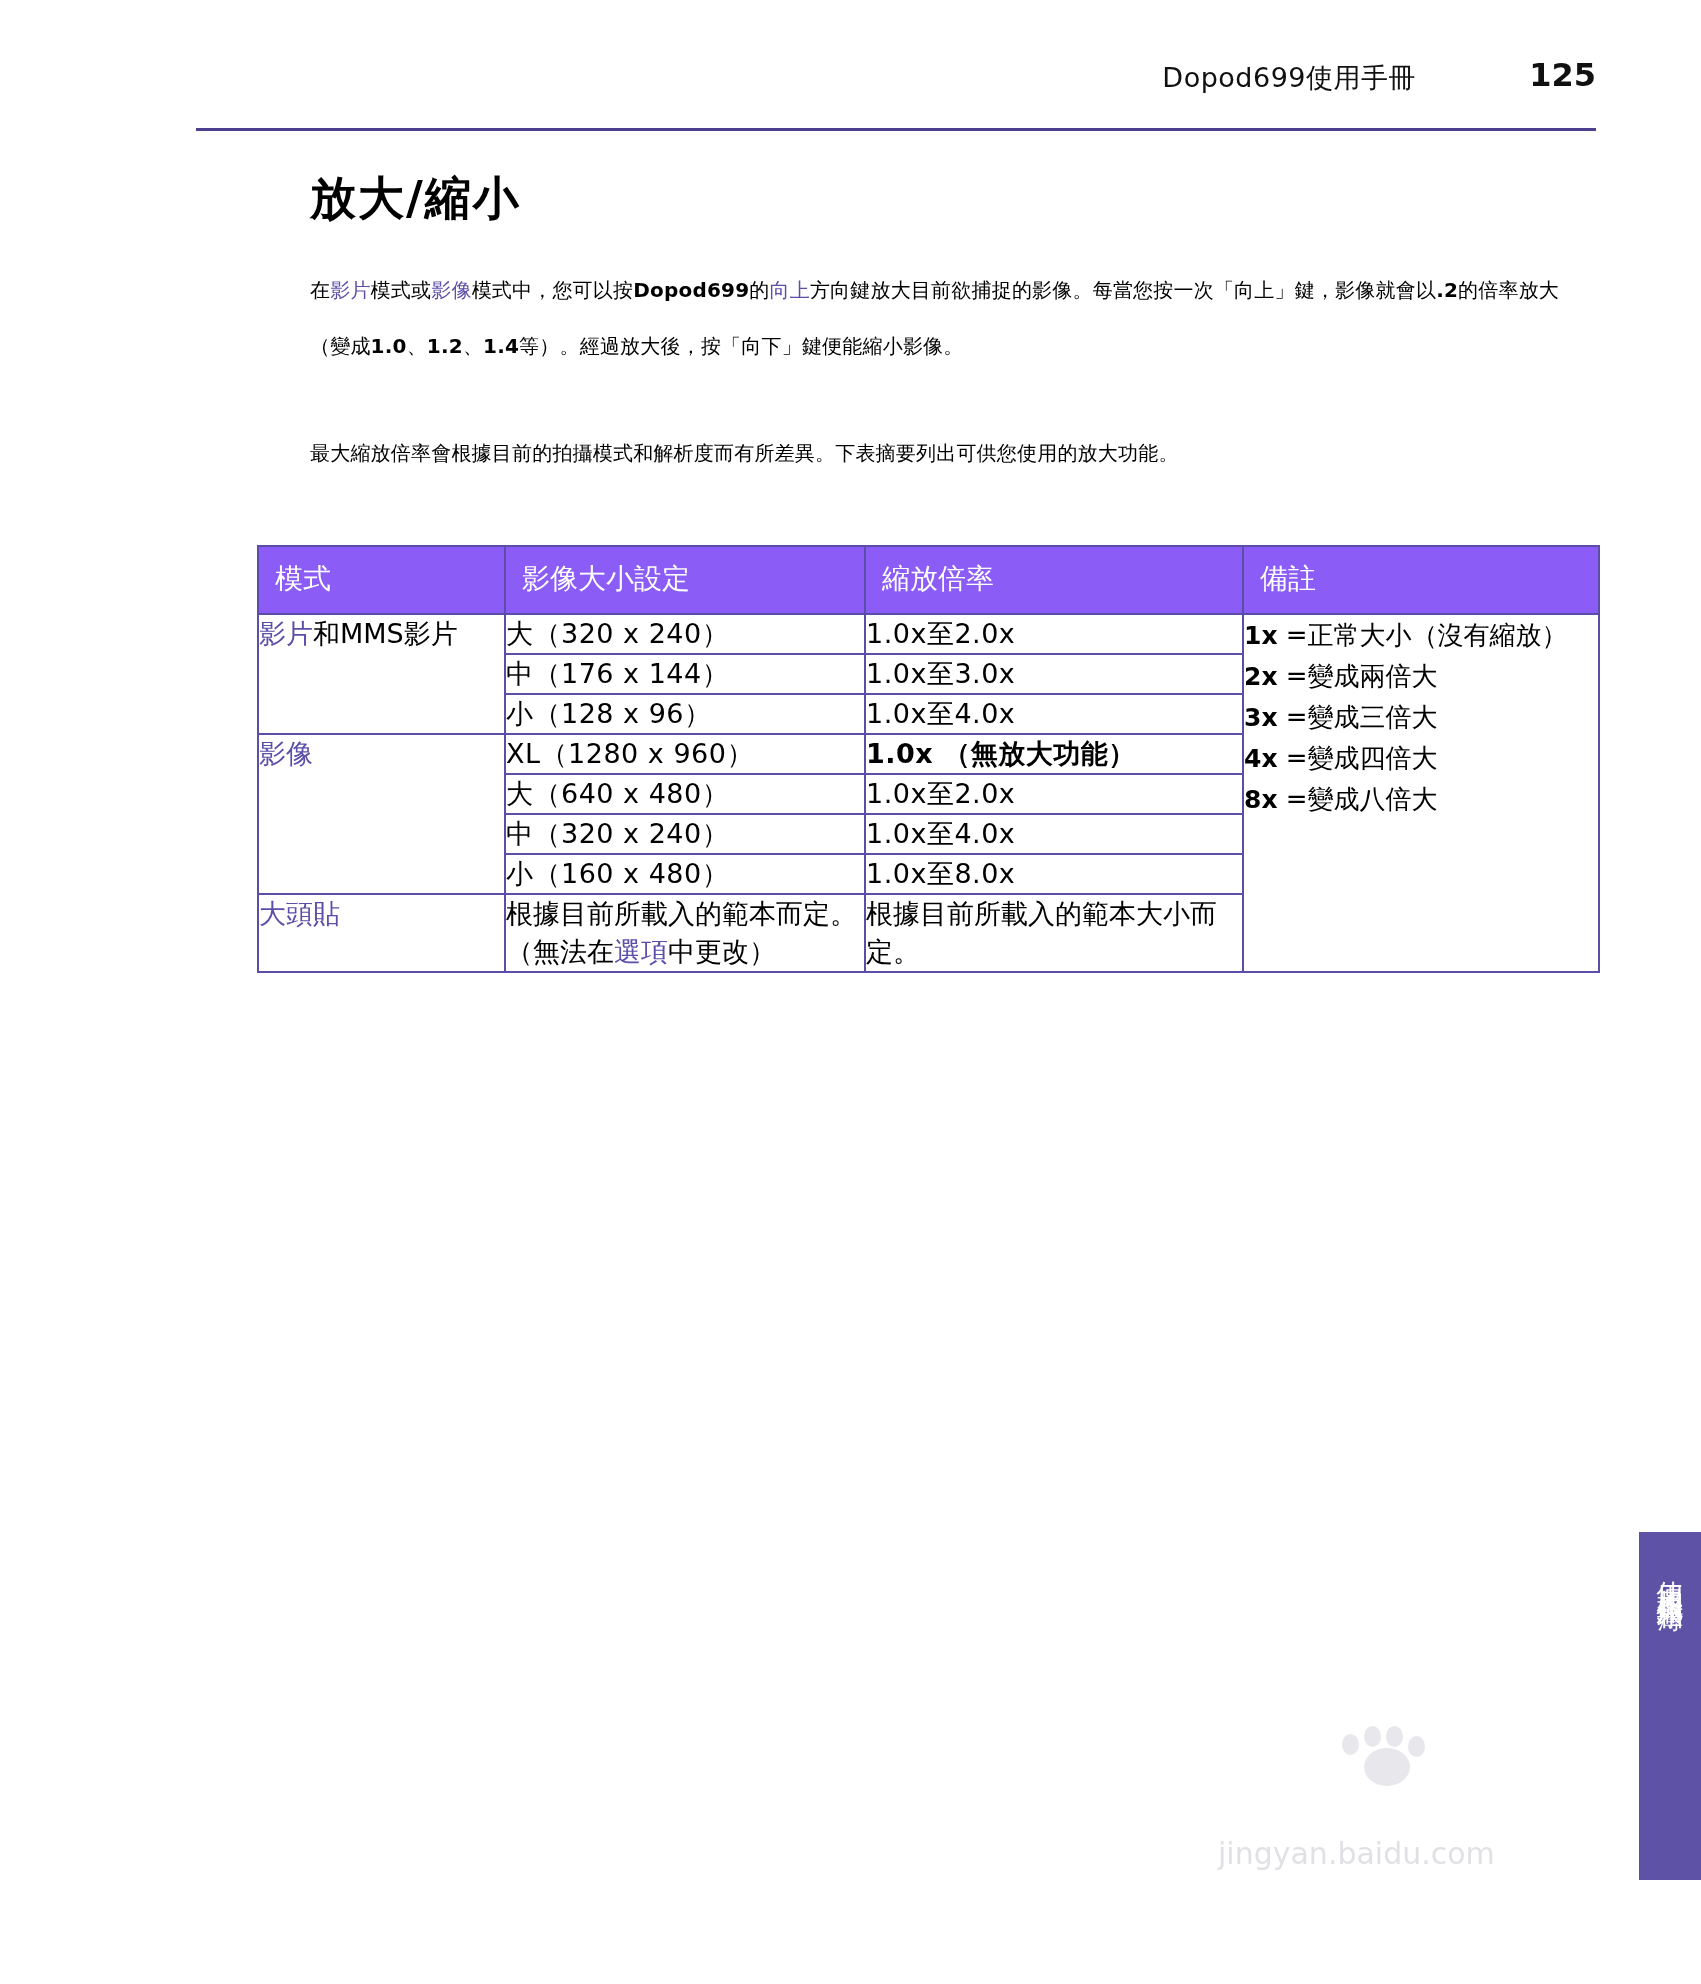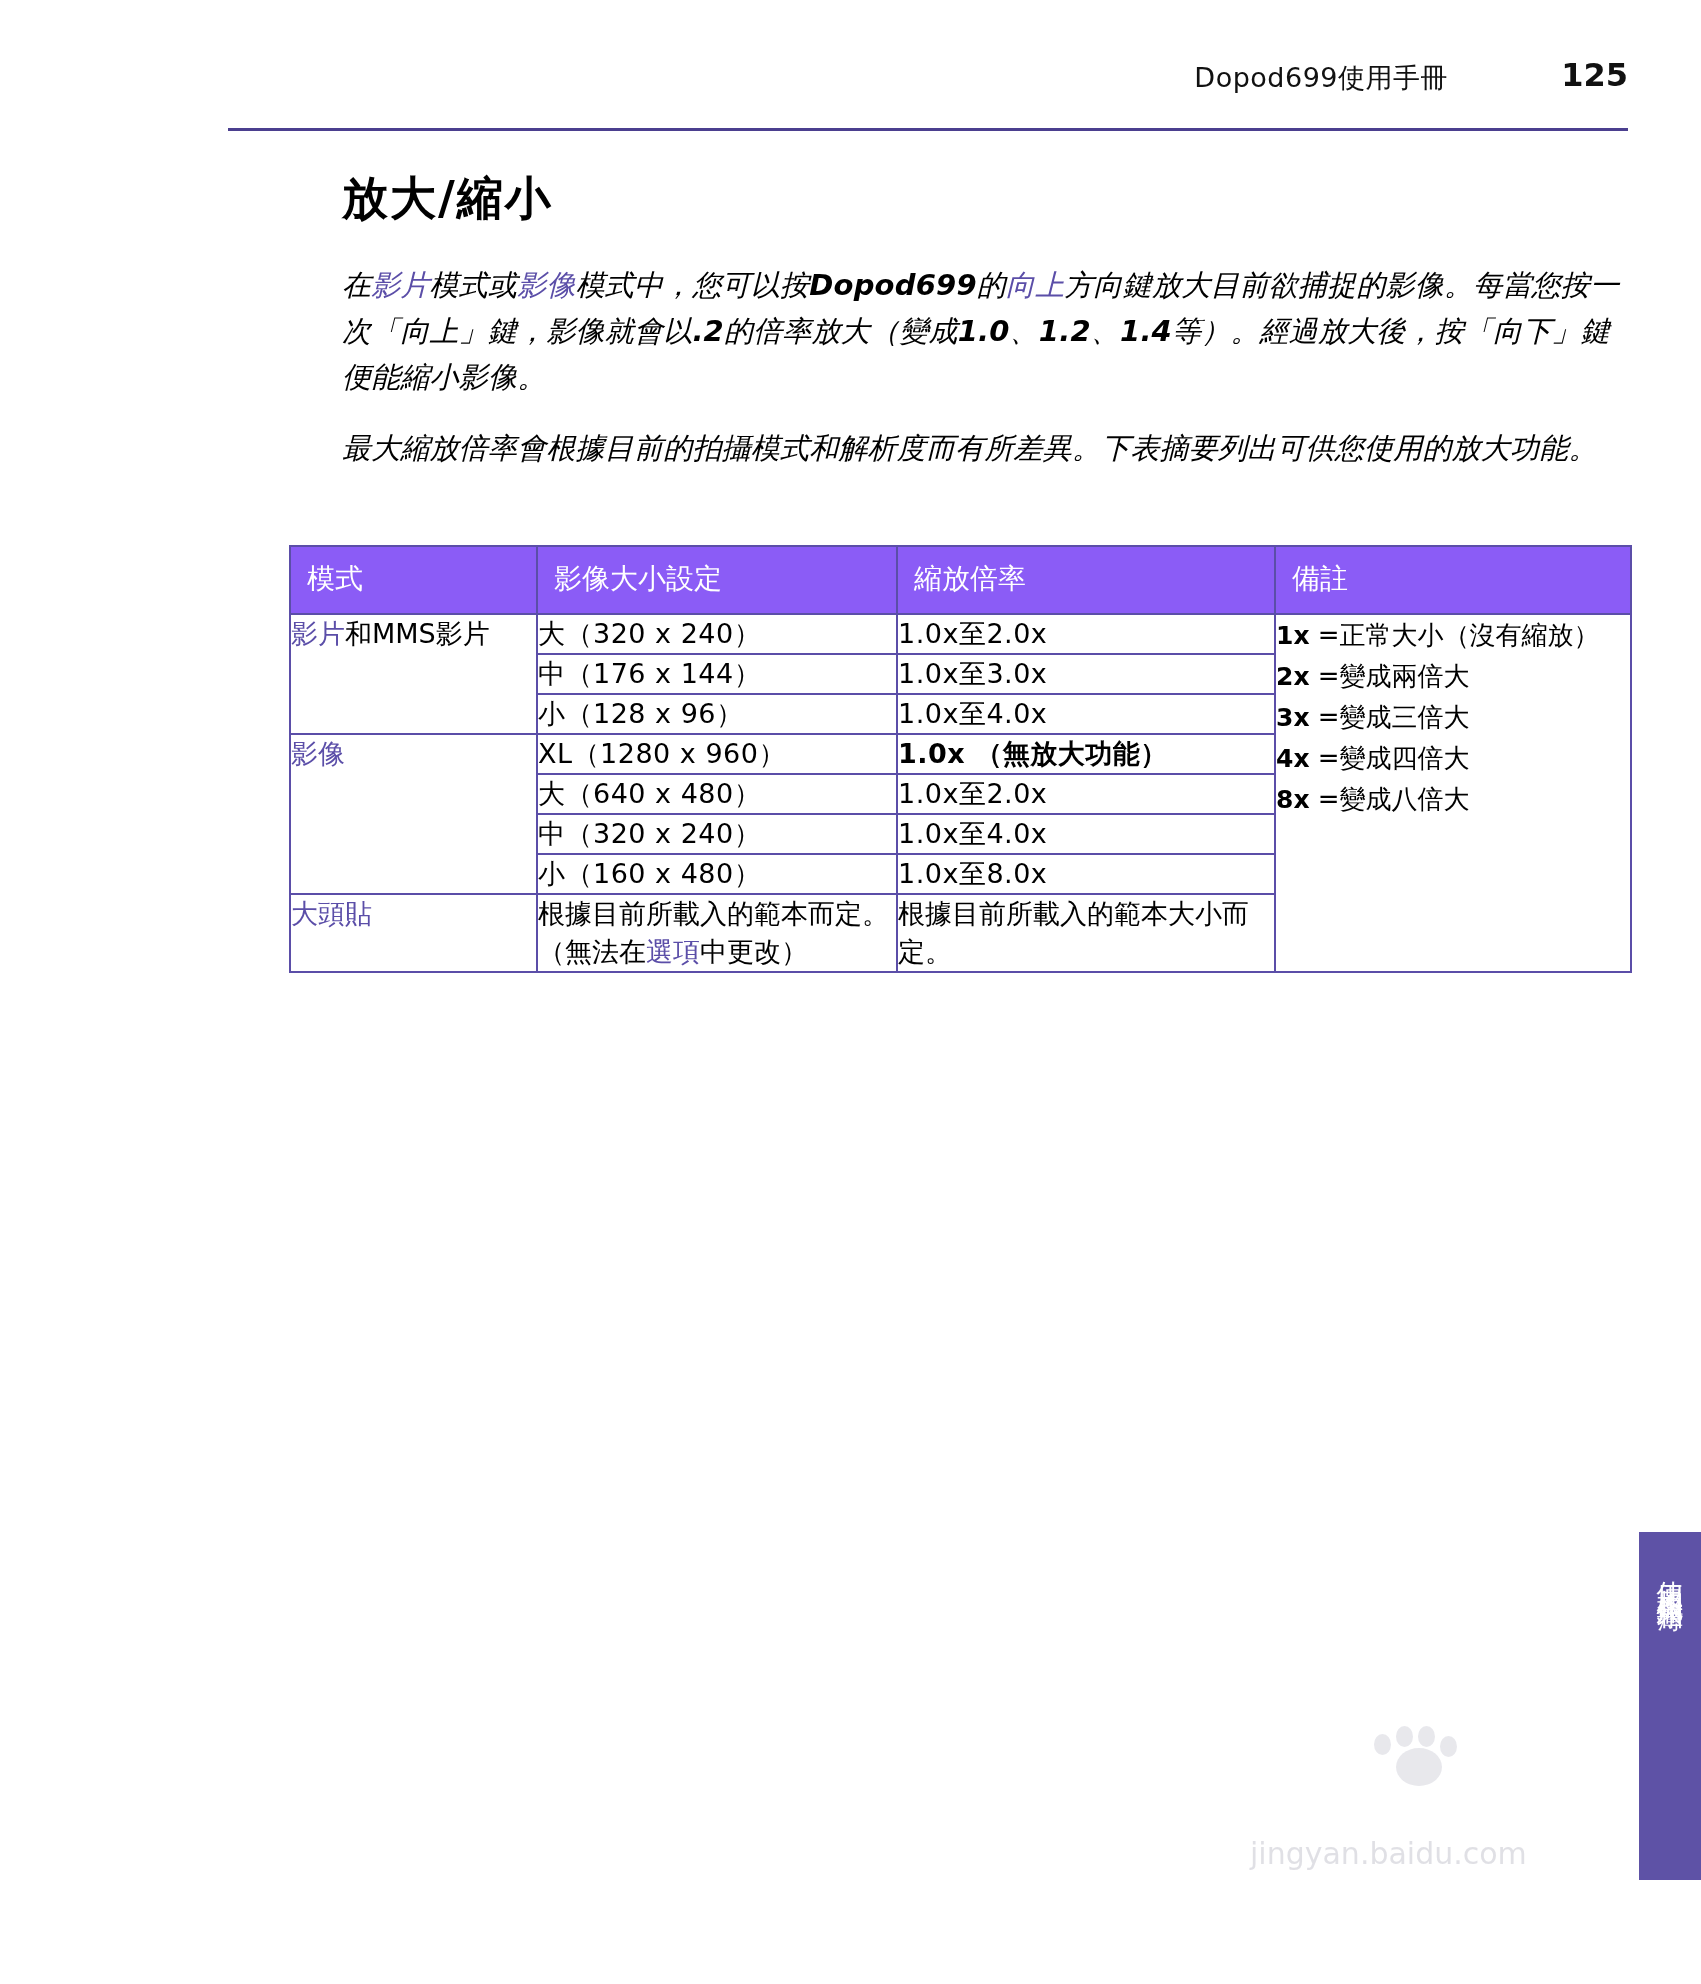--- a/index.html
+++ b/index.html
@@ -11,21 +11,20 @@
     width: 1701px;
     height: 1984px;
     position: relative;
     font-family: "DejaVu Sans", "Liberation Sans", sans-serif;
     color: #000000;
     overflow: hidden;
   }
   .page {
     position: absolute;
     inset: 0;
-    margin-left: 32px;
   }
 
   
   .header {
     position: absolute;
     left: 196px;
     top: 60px;
     width: 1400px;
     height: 60px;
   }
@@ -62,25 +61,24 @@
     top: 168px;
     font-size: 46px;
     font-weight: bold;
     color: #000000;
     letter-spacing: 2px;
   }
 
   
   .para {
     position: absolute;
-    font-size: 29px;
-    line-height: 46px;
+    font-size: 20px;
+    line-height: 56px;
     color: #000;
     letter-spacing: 0.2px;
-    font-style: italic;
   }
   #para1 {
     left: 310px;
     top: 262px;
     width: 1285px;
   }
   #para2 {
     left: 310px;
     top: 425px;
     width: 1285px;

